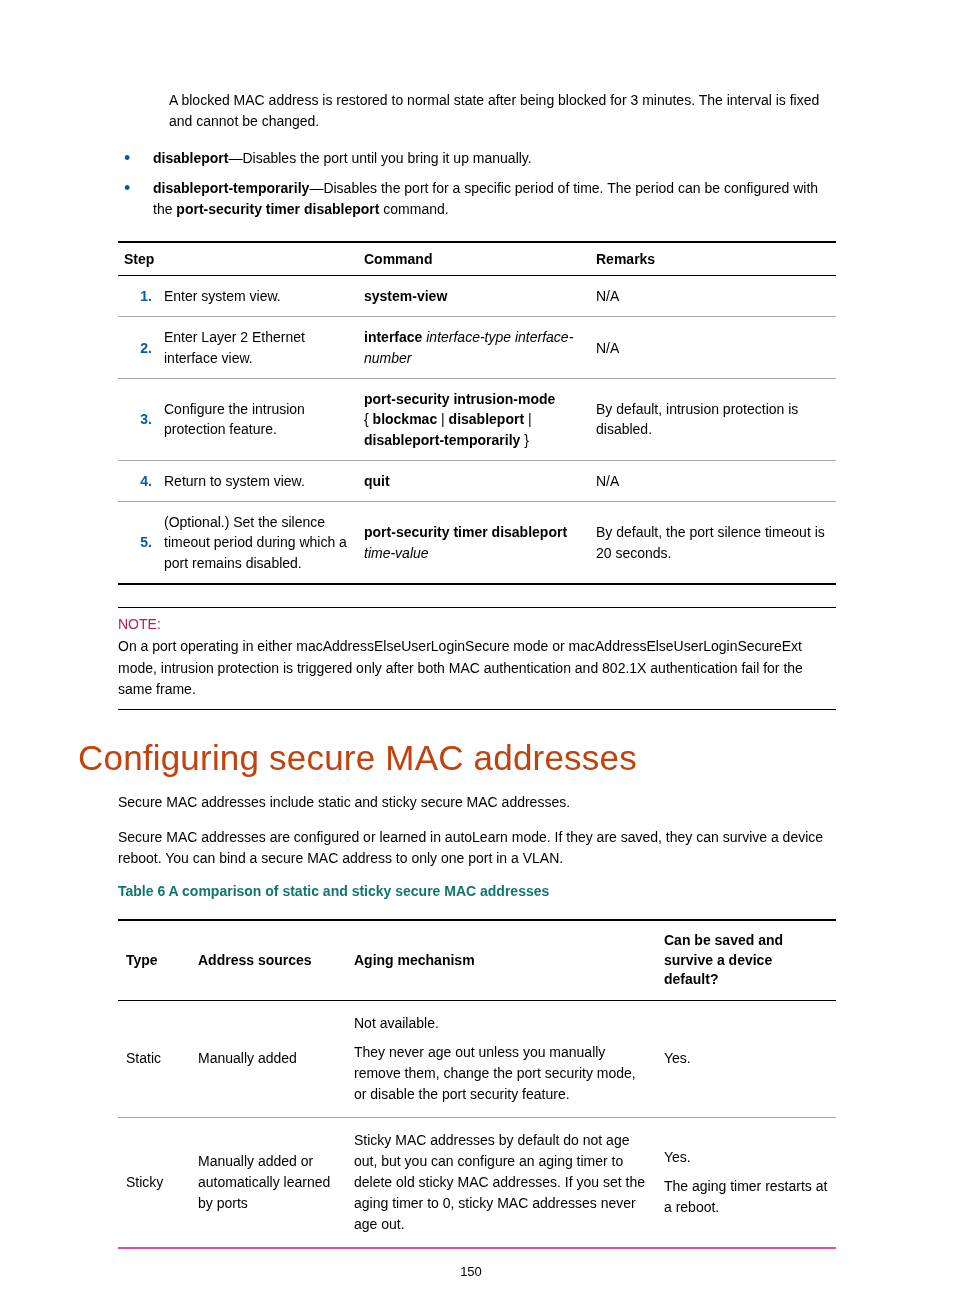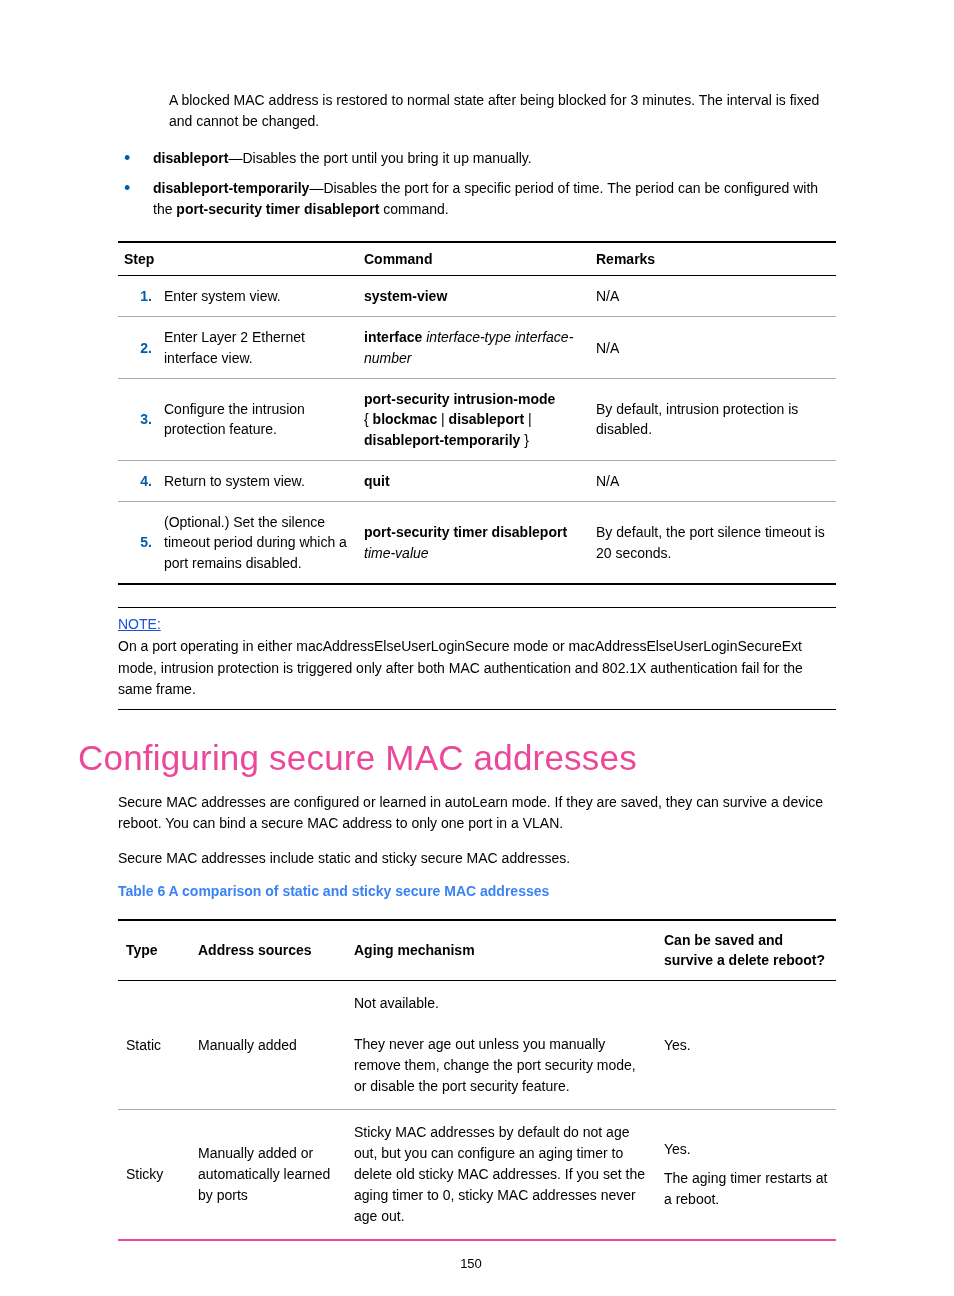--- a/index.html
+++ b/index.html
@@ -77,42 +77,41 @@
     padding-right: 10px;
   }
 
   
   .note-box {
     margin: 10px 0 28px 0;
   }
   .note-rule-top { border-top: 1px solid #000; }
   .note-rule-bot { border-bottom: 1px solid #000; }
   .note-label {
-    color: #1d4ed8;
+    color: #be185d;
     padding: 8px 0 4px 0;
     font-size: 14px;
-    text-decoration: underline;
   }
   .note-body {
     line-height: 1.55;
     padding-bottom: 8px;
   }
 
   
   h1.section {
-    color: #ec4899;
+    color: #c2410c;
     font-family: "Segoe UI Light","Helvetica Neue",Arial,sans-serif;
     font-weight: 300;
     font-size: 35px;
     margin: 0 0 14px -40px;
     letter-spacing: 0.2px;
   }
 
   .table-caption {
-    color: #3b82f6;
+    color: #0f766e;
     font-weight: bold;
     font-size: 14px;
     margin: 6px 0 20px 0;
   }
 
   
   table.compare {
     width: 100%;
     border-collapse: collapse;
     margin: 8px 0 30px 0;
@@ -216,46 +215,46 @@
     </tbody>
   </table>
 
   <div class="note-box note-rule-top note-rule-bot">
     <div class="note-label">NOTE:</div>
     <div class="note-body">On a port operating in either macAddressElseUserLoginSecure mode or macAddressElseUserLoginSecureExt mode, intrusion protection is triggered only after both MAC authentication and 802.1X authentication fail for the same frame.</div>
   </div>
 
   <h1 class="section">Configuring secure MAC addresses</h1>
 
+  <p class="para">Secure MAC addresses include static and sticky secure MAC addresses.</p>
   <p class="para">Secure MAC addresses are configured or learned in autoLearn mode. If they are saved, they can survive a device reboot. You can bind a secure MAC address to only one port in a VLAN.</p>
-  <p class="para">Secure MAC addresses include static and sticky secure MAC addresses.</p>
 
   <div class="table-caption">Table 6 A comparison of static and sticky secure MAC addresses</div>
 
   <table class="compare">
     <colgroup>
       <col style="width:72px">
       <col style="width:156px">
       <col style="width:310px">
       <col>
     </colgroup>
     <thead>
       <tr>
         <th>Type</th>
         <th>Address sources</th>
         <th>Aging mechanism</th>
-        <th>Can be saved and survive a delete reboot?</th>
+        <th>Can be saved and survive a device default?</th>
       </tr>
     </thead>
     <tbody>
       <tr>
         <td>Static</td>
         <td>Manually added</td>
         <td>
-          <div style="margin-bottom:20px">Not available.</div>
+          <div style="margin-bottom:8px">Not available.</div>
           <div>They never age out unless you manually remove them, change the port security mode, or disable the port security feature.</div>
         </td>
         <td>Yes.</td>
       </tr>
       <tr>
         <td>Sticky</td>
         <td>Manually added or automatically learned by ports</td>
         <td>Sticky MAC addresses by default do not age out, but you can configure an aging timer to delete old sticky MAC addresses. If you set the aging timer to 0, sticky MAC addresses never age out.</td>
         <td>
           <div style="margin-bottom:8px">Yes.</div>

